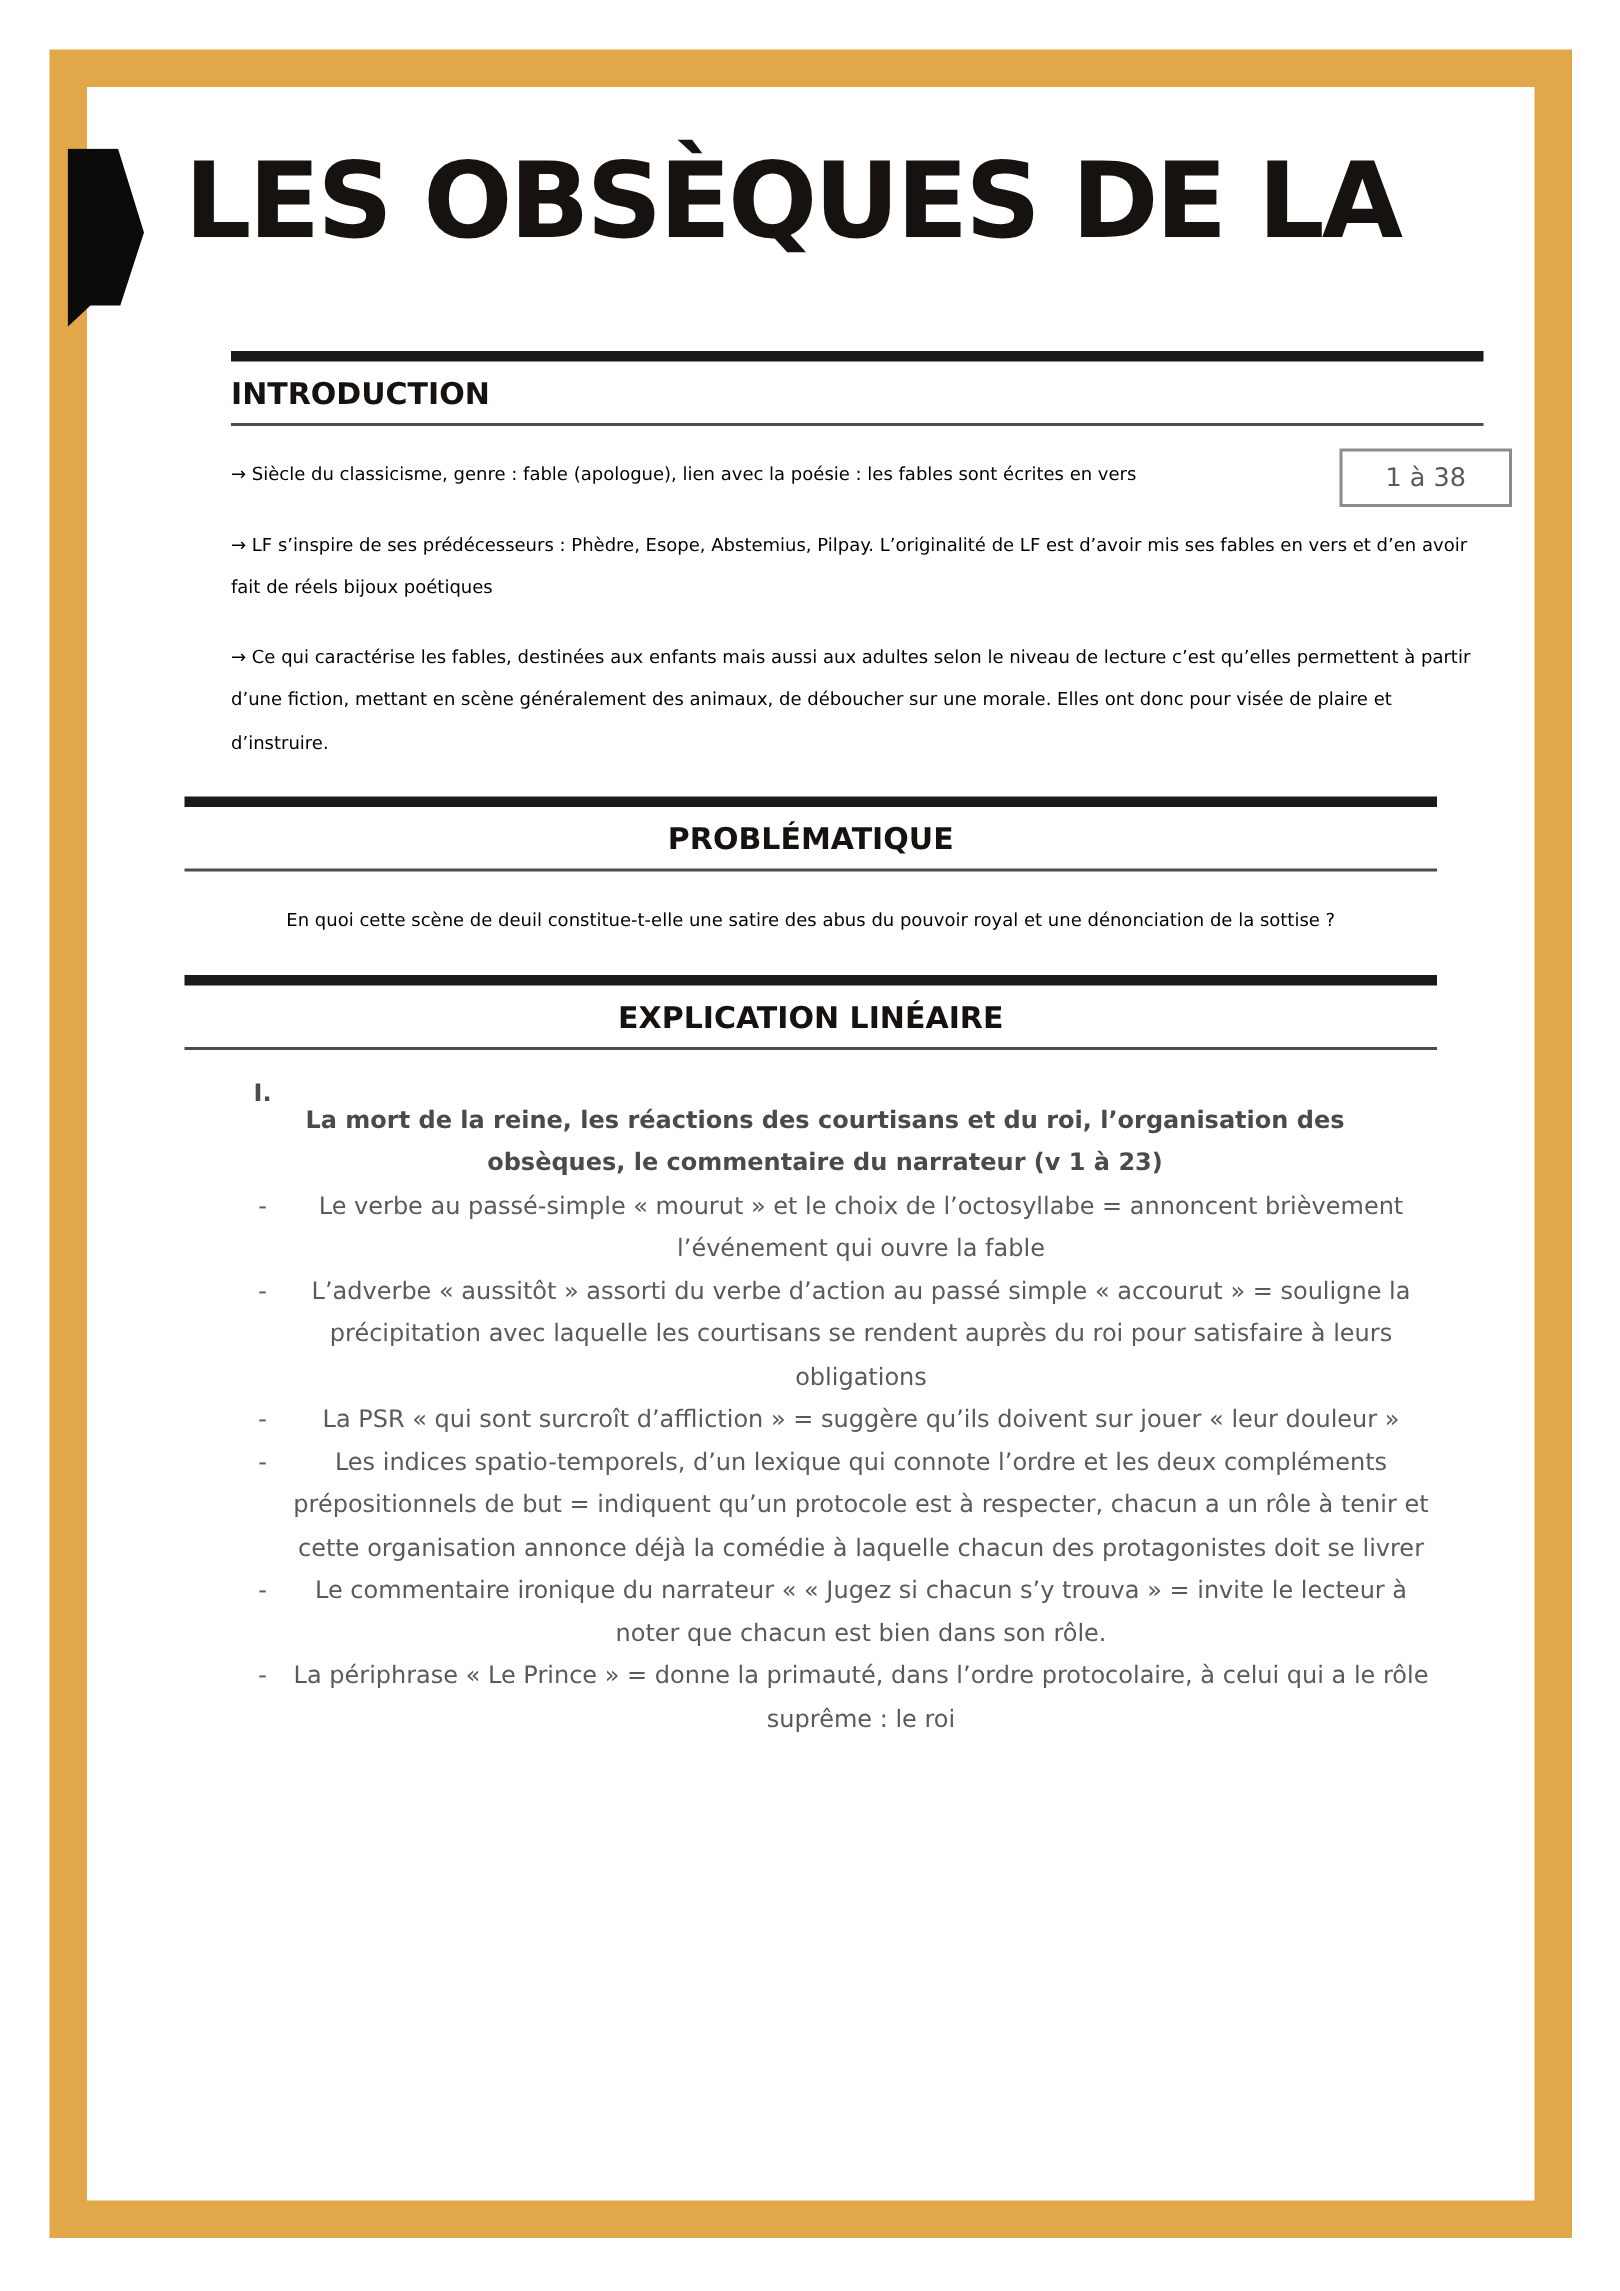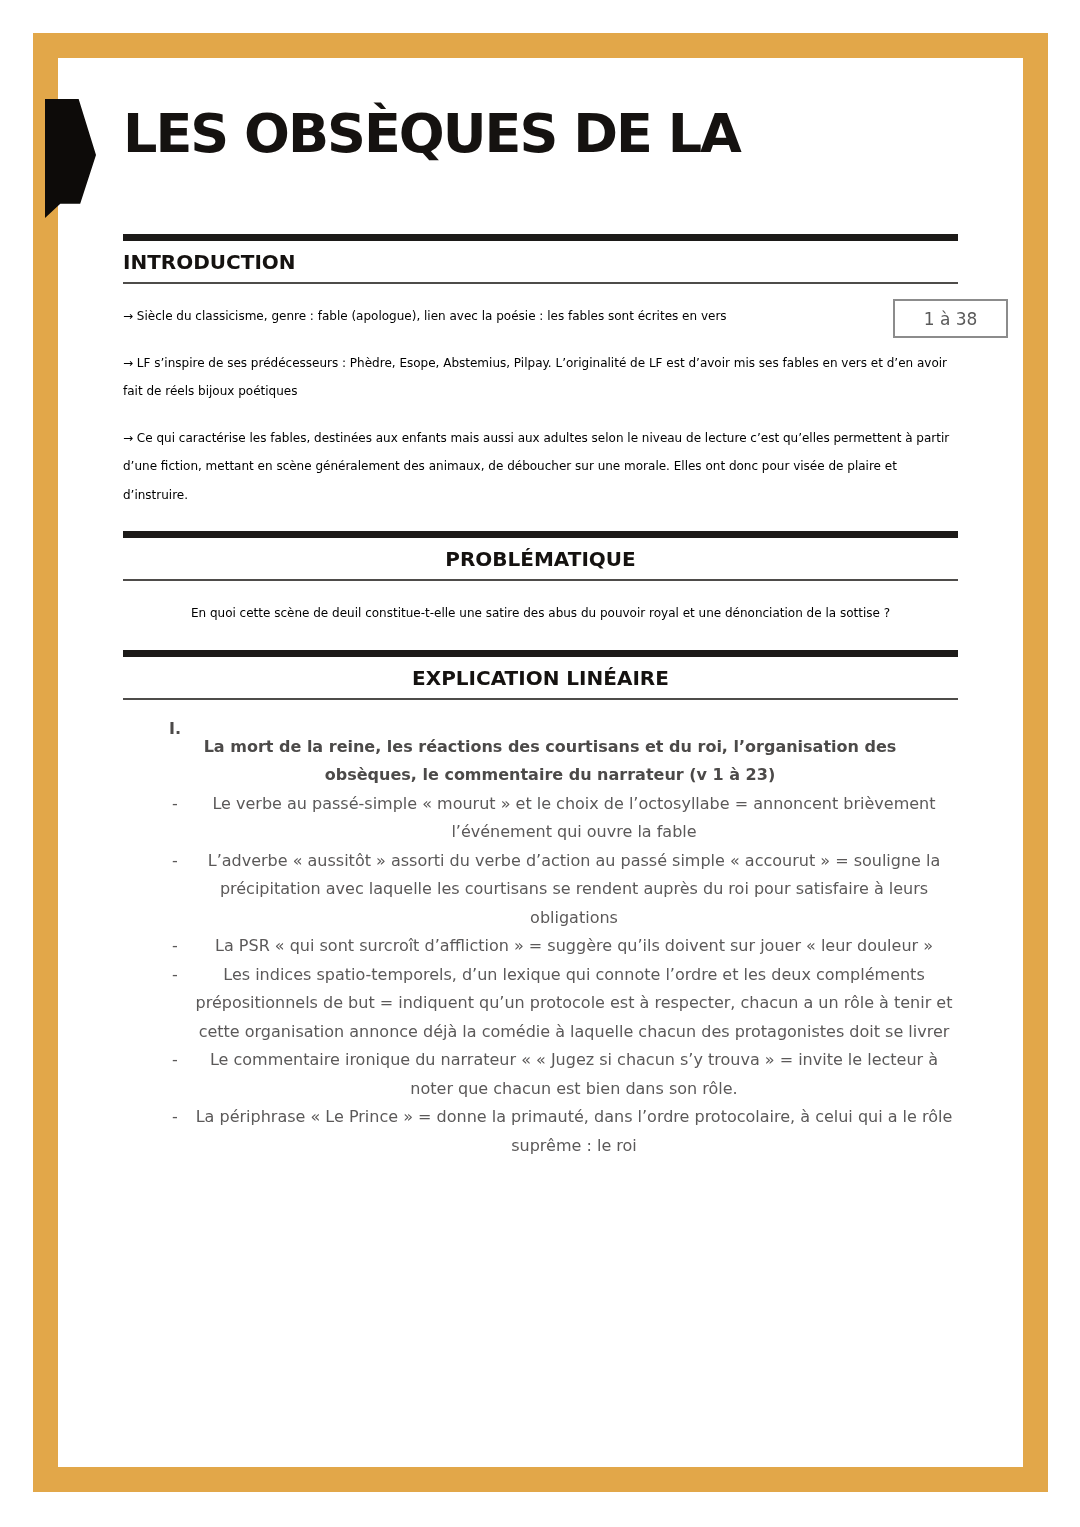--- a/index.html
+++ b/index.html
@@ -27,21 +27,21 @@
     z-index: 3;
   }
   .content {
     position: absolute;
     left: 123px; top: 0;
     width: 835px;
     z-index: 2;
   }
   .doc-title {
     margin: 102px 0 0 0;
-    font-size: 54px;
+    font-size: 70px;
     line-height: 64px;
     font-weight: bold;
     letter-spacing: -2px;
     color: #151210;
   }
   .doc-title span { display: block; }
   .subtitle {
     margin: 20px 0 0 0;
     font-size: 18.5px;
     color: #767474;
@@ -73,21 +73,21 @@
     height: 2px;
     background: #4e4c4a;
   }
   .section h2 {
     margin: 9px 0 8px 0;
     font-size: 20px;
     font-weight: bold;
     color: #151210;
     letter-spacing: 0px;
   }
-  .mt-intro { margin-top: 68px; }
+  .mt-intro { margin-top: 68px; margin-left: 31px; }
   .mt-section { margin-top: 22px; text-align: center; }
   .body-p {
     margin: 18px 0 0 0;
     font-size: 12px;
     line-height: 28.5px;
     color: #000000;
   }
   .outline-heading {
     display: flex;
     margin-top: 15px;

